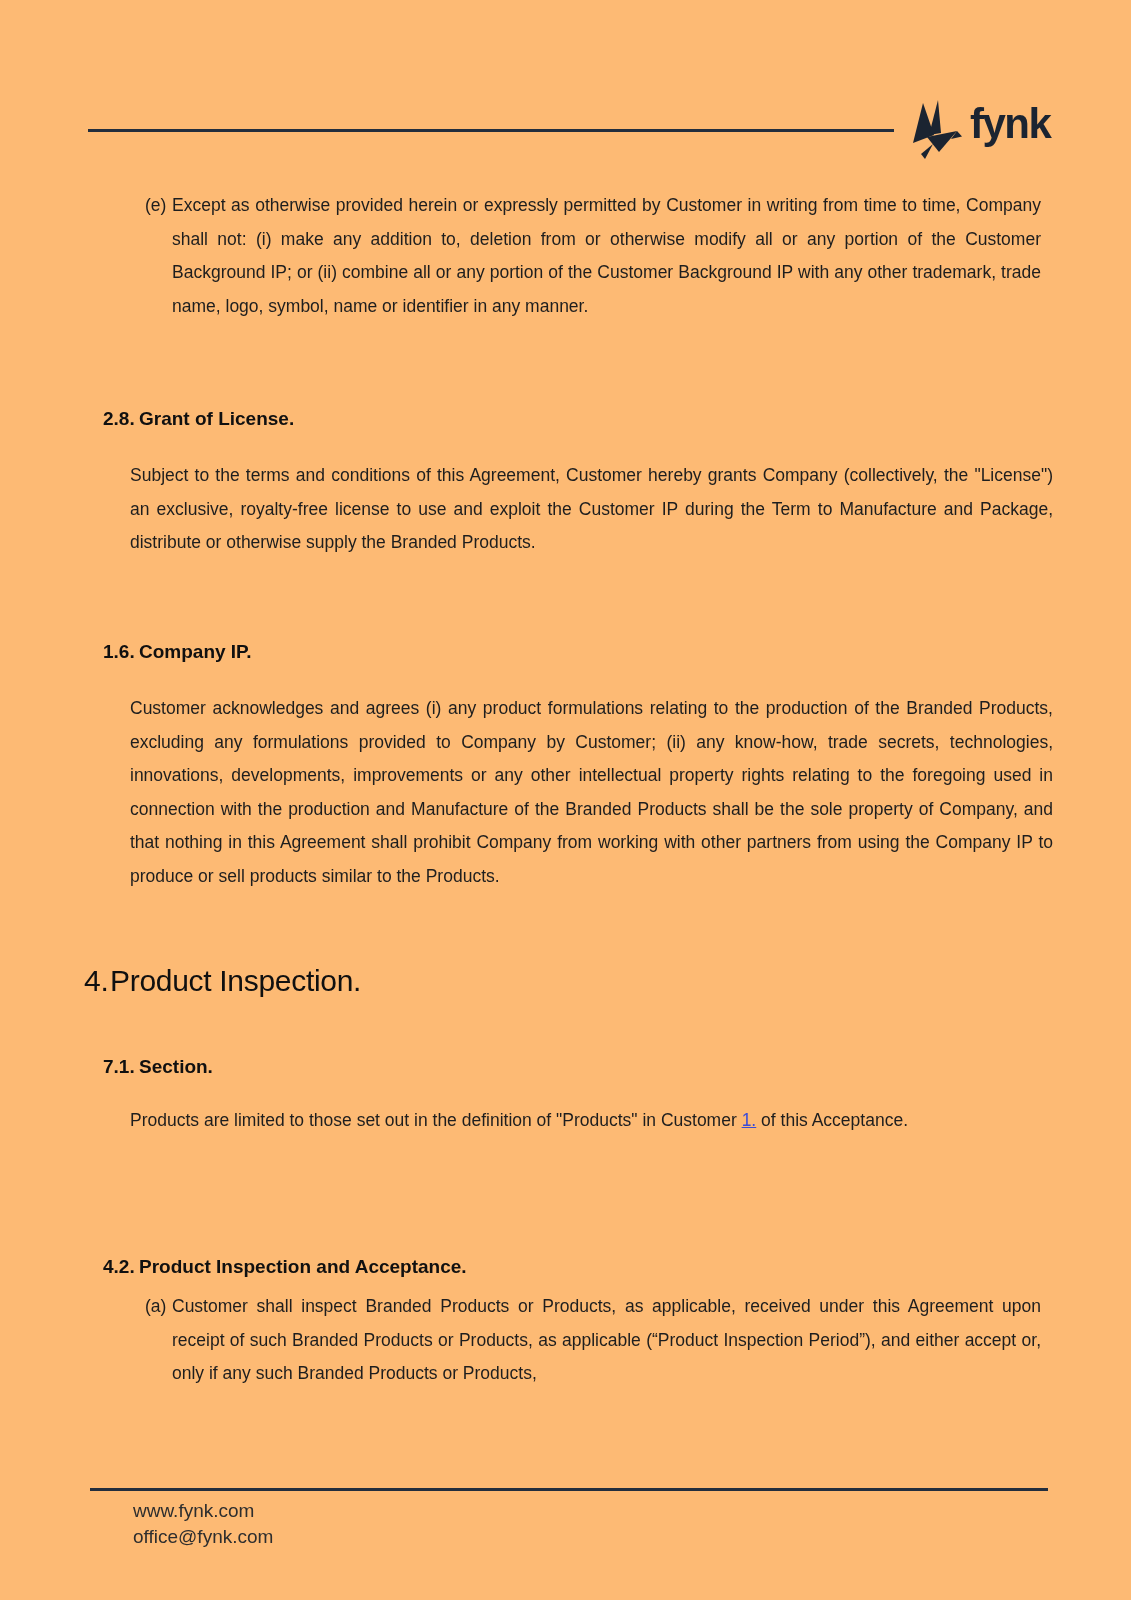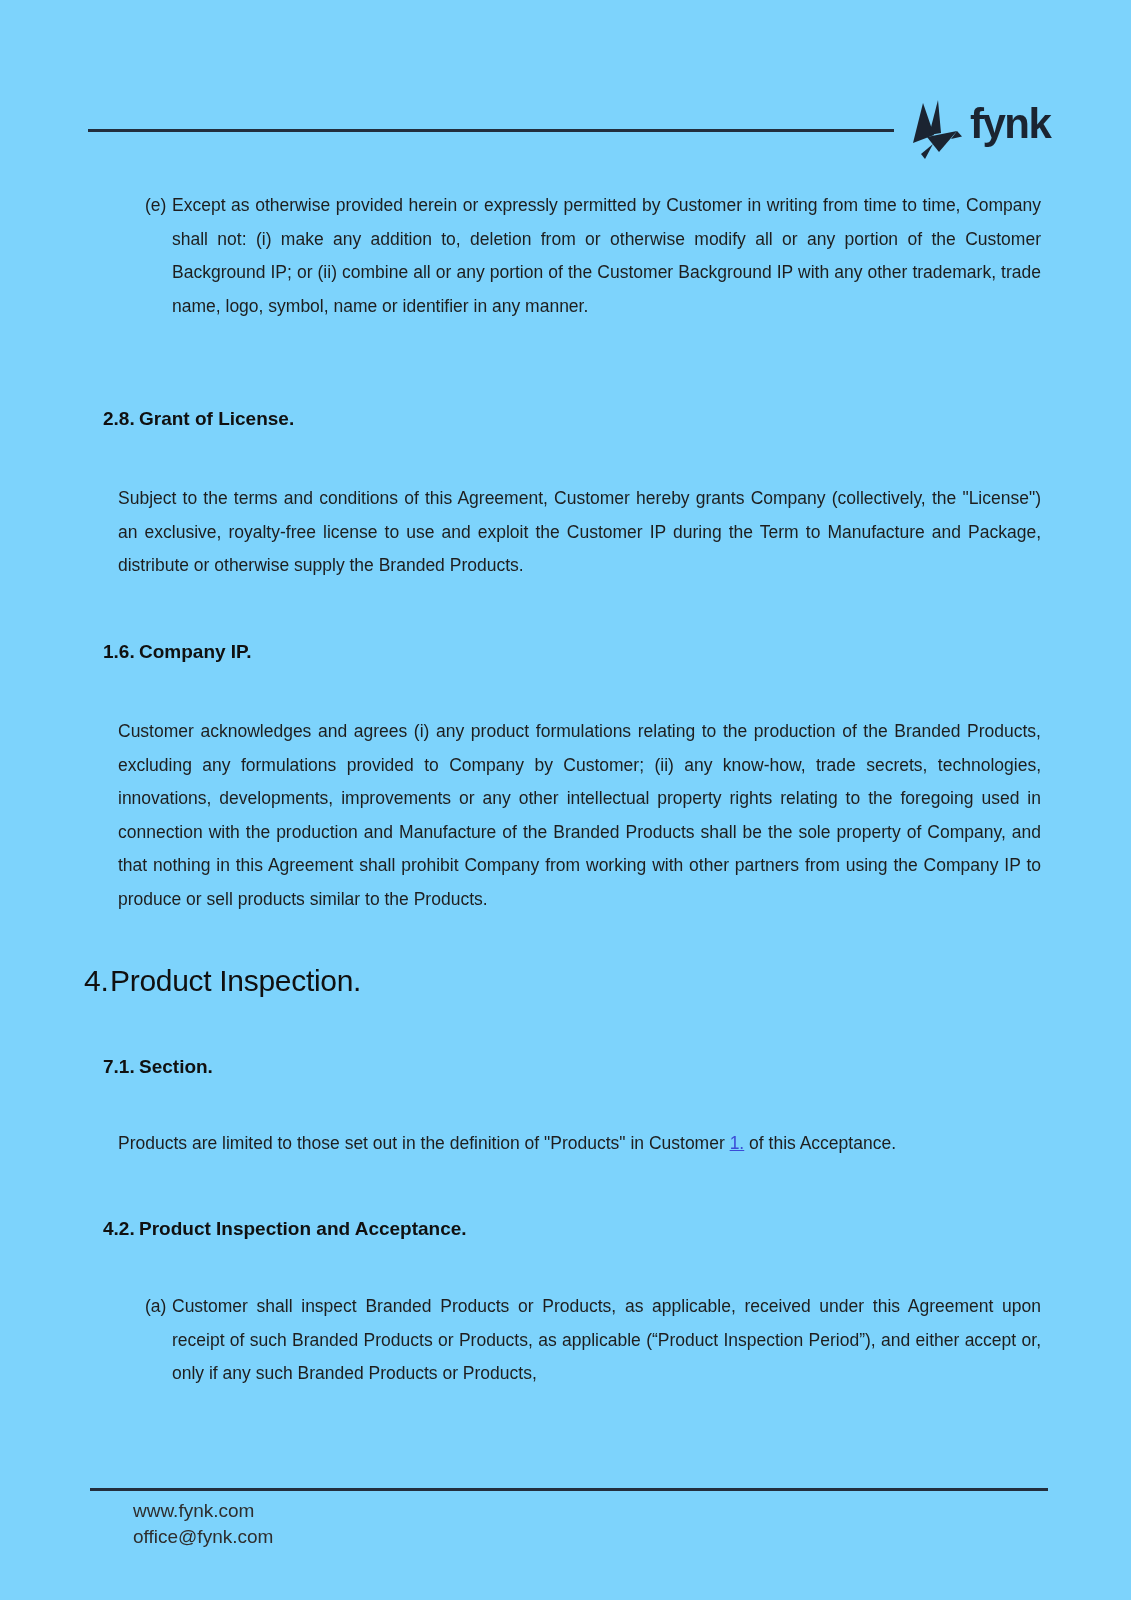--- a/index.html
+++ b/index.html
@@ -1,39 +1,39 @@
 <!DOCTYPE html>
 <html><head>
 <meta charset="utf-8">
 <style>
   html,body{margin:0;padding:0;background:#ffffff;}
   .page{
     position:relative;
     width:1131px;height:1600px;
-    background:#7dd3fc;
+    background:#fdba74;
     font-family:"Liberation Sans", sans-serif;
     color:#1e1e1e;
     overflow:hidden;
   }
   
   .header-rule{
     position:absolute;left:88px;top:129px;width:806px;height:3px;
     background:#232e3d;
   }
   .logo{position:absolute;left:910px;top:98px;width:160px;height:64px;}
   .logo svg{position:absolute;left:0;top:2px;width:52px;height:60px;}
   .brand{
     position:absolute;left:60px;top:2px;
     font-size:42px;font-weight:bold;letter-spacing:-1.5px;color:#1b2431;
   }
   
   .content{position:absolute;left:118px;top:0;width:923px;}
   .body-par{
-    position:absolute;left:0;width:923px;
-    font-size:17.5px;line-height:33.5px;text-align:justify;color:#1e1e1e;margin-top:23px;
+    position:absolute;left:12px;width:923px;
+    font-size:17.5px;line-height:33.5px;text-align:justify;color:#1e1e1e;
   }
   .clause{
     position:absolute;left:0;width:923px;box-sizing:border-box;
     padding-left:54px;
     font-size:17.5px;line-height:33.5px;text-align:justify;color:#1e1e1e;
   }
   .clause-marker{position:absolute;left:27px;top:0;}
   .h-sub{
     position:absolute;left:-15px;width:938px;
     font-size:19px;font-weight:bold;color:#101010;line-height:24px;
@@ -96,21 +96,21 @@
       <span class="num">4.</span><span>Product Inspection.</span>
     </div>
 
     <div class="h-sub" style="top:1055px">
       <span class="num">7.1.</span><span>Section.</span>
     </div>
     <div class="body-par" style="top:1104px">
       <span>Products are limited to those set out in the definition of "Products" in Customer </span><span class="inline-link">1.</span><span> of this Acceptance.</span>
     </div>
 
-    <div class="h-sub" style="top:1217px">
+    <div class="h-sub" style="top:1255px">
       <span class="num">4.2.</span><span>Product Inspection and Acceptance.</span>
     </div>
 
     <div class="clause" style="top:1290px">
       <span class="clause-marker">(a)</span>
       <span>Customer shall inspect Branded Products or Products, as applicable, received under this Agreement upon receipt of such Branded Products or Products, as applicable (“Product Inspection Period”), and either accept or, only if any such Branded Products or Products,</span>
     </div>
 
   </div>
 

